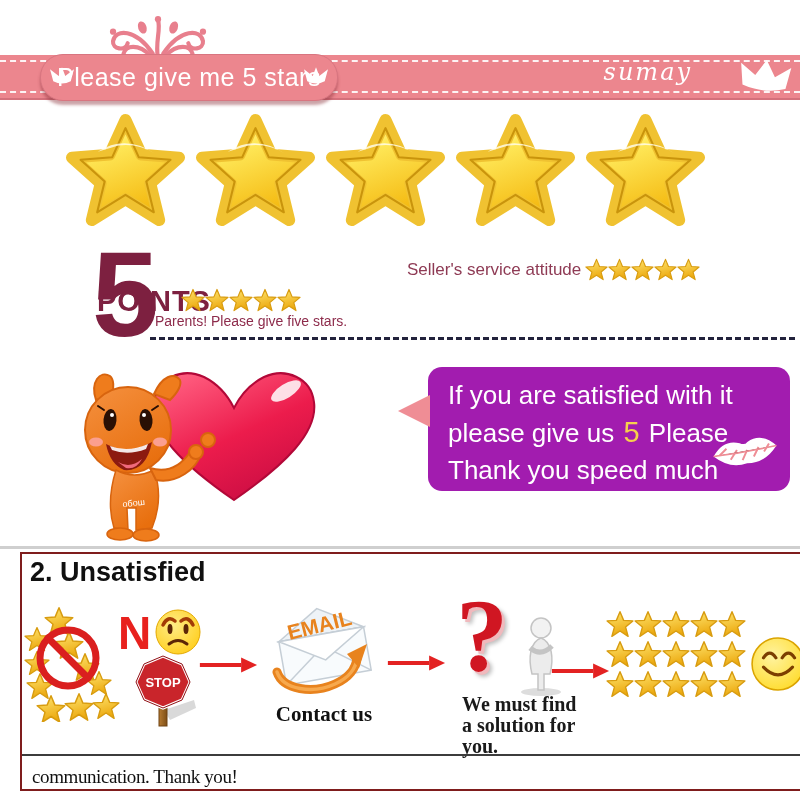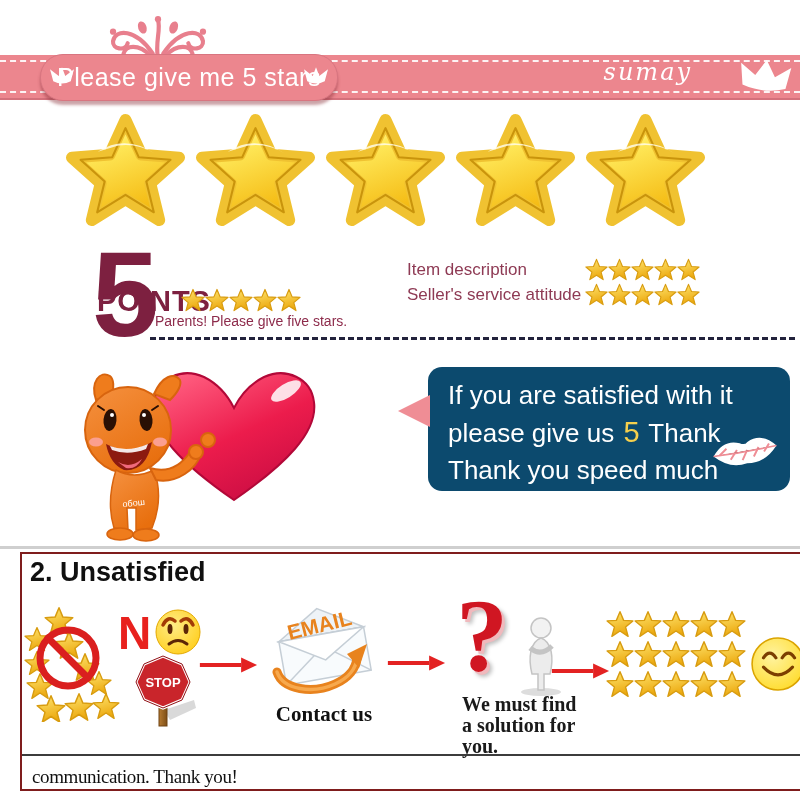--- a/index.html
+++ b/index.html
@@ -38,21 +38,21 @@
   .ratings{left:407px;top:257px;}
   .rating-row{display:flex;align-items:center;height:25px;}
   .rating-label{width:178px;font-size:17px;color:#8e3a54;}
   .rating-stars{display:flex;}
   .rating-stars .star-glyph{width:23px;height:23px;}
 
   .divider{left:150px;top:337px;width:645px;border-top:3px dashed #23233c;}
 
   
   .mascot{left:70px;top:356px;width:256px;height:190px;}
-  .bubble{left:428px;top:367px;width:362px;height:124px;background:#0c4a6e;border-radius:14px;}
+  .bubble{left:428px;top:367px;width:362px;height:124px;background:#a21caf;border-radius:14px;}
   .bubble-tail{position:absolute;left:-30px;top:28px;width:0;height:0;
                border-top:16px solid transparent;border-bottom:16px solid transparent;
                border-right:32px solid #ef8d95;}
   .bubble-text{position:absolute;left:20px;top:10px;color:#fff;font-size:26px;line-height:37px;white-space:nowrap;}
   .bubble-num{color:#f6d04d;font-size:29px;padding:0 2px;}
   .lips{position:absolute;right:10px;bottom:14px;width:70px;height:52px;transform:rotate(-10deg);}
 
   
   .gray-line{left:0;top:546px;width:800px;border-top:3px solid #cfcfcf;}
   .unsat-box{left:4px;top:552px;width:788px;height:235px;border:2px solid #7f1d1d;background:#fff;margin-left:16px;}
@@ -202,40 +202,20 @@
         <use href="#star-small"></use>
       </svg>
       <svg viewBox="0 0 100 100" class="star-glyph">
         <use href="#star-small"></use>
       </svg>
     </div>
   <div class="abs points-note">Parents! Please give five stars.</div>
 
   <div class="abs ratings">
     <div class="rating-row">
-      <span class="rating-label">Item description</span>
-      <span class="rating-stars">
-          <svg viewBox="0 0 100 100" class="star-glyph">
-            <use href="#star-small"></use>
-          </svg>
-          <svg viewBox="0 0 100 100" class="star-glyph">
-            <use href="#star-small"></use>
-          </svg>
-          <svg viewBox="0 0 100 100" class="star-glyph">
-            <use href="#star-small"></use>
-          </svg>
-          <svg viewBox="0 0 100 100" class="star-glyph">
-            <use href="#star-small"></use>
-          </svg>
-          <svg viewBox="0 0 100 100" class="star-glyph">
-            <use href="#star-small"></use>
-          </svg>
-        </span>
-    </div>
-    <div class="rating-row">
       <span class="rating-label">Seller's service attitude</span>
       <span class="rating-stars">
           <svg viewBox="0 0 100 100" class="star-glyph">
             <use href="#star-small"></use>
           </svg>
           <svg viewBox="0 0 100 100" class="star-glyph">
             <use href="#star-small"></use>
           </svg>
           <svg viewBox="0 0 100 100" class="star-glyph">
             <use href="#star-small"></use>
@@ -276,21 +256,21 @@
       <circle cx="126" cy="96" r="7" fill="#ef7c1c" stroke="#d8640e" stroke-width="2"></circle>
       <circle cx="138" cy="84" r="7" fill="#ef7c1c" stroke="#d8640e" stroke-width="2"></circle>
       <text x="64" y="150" font-size="9" fill="#fff" text-anchor="middle" transform="rotate(-6 64 150)">обош</text>
     </g>
   </svg>
 
   <div class="abs bubble">
     <div class="bubble-tail"></div>
     <div class="bubble-text">
       <div>If you are satisfied with it</div>
-      <div><span>please give us </span><span class="bubble-num">5</span><span> Thank</span></div>
+      <div><span>please give us </span><span class="bubble-num">5</span><span> Please</span></div>
       <div>Thank you speed much</div>
     </div>
     <svg class="lips" viewBox="0 0 90 52">
       <path d="M4 26 Q20 6 40 15 Q46 19 50 15 Q70 6 86 26 Q68 46 45 42 Q22 46 4 26 Z" fill="#fff"></path>
       <path d="M12 26 L22 19 M25 34 L35 23 M40 37 L48 25 M55 35 L63 24 M69 31 L77 22" stroke="#ef8d95" stroke-width="2.5"></path>
       <path d="M4 26 Q45 28 86 26" stroke="#ef8d95" stroke-width="2"></path>
     </svg>
   </div>
 
   <div class="abs gray-line"></div>

